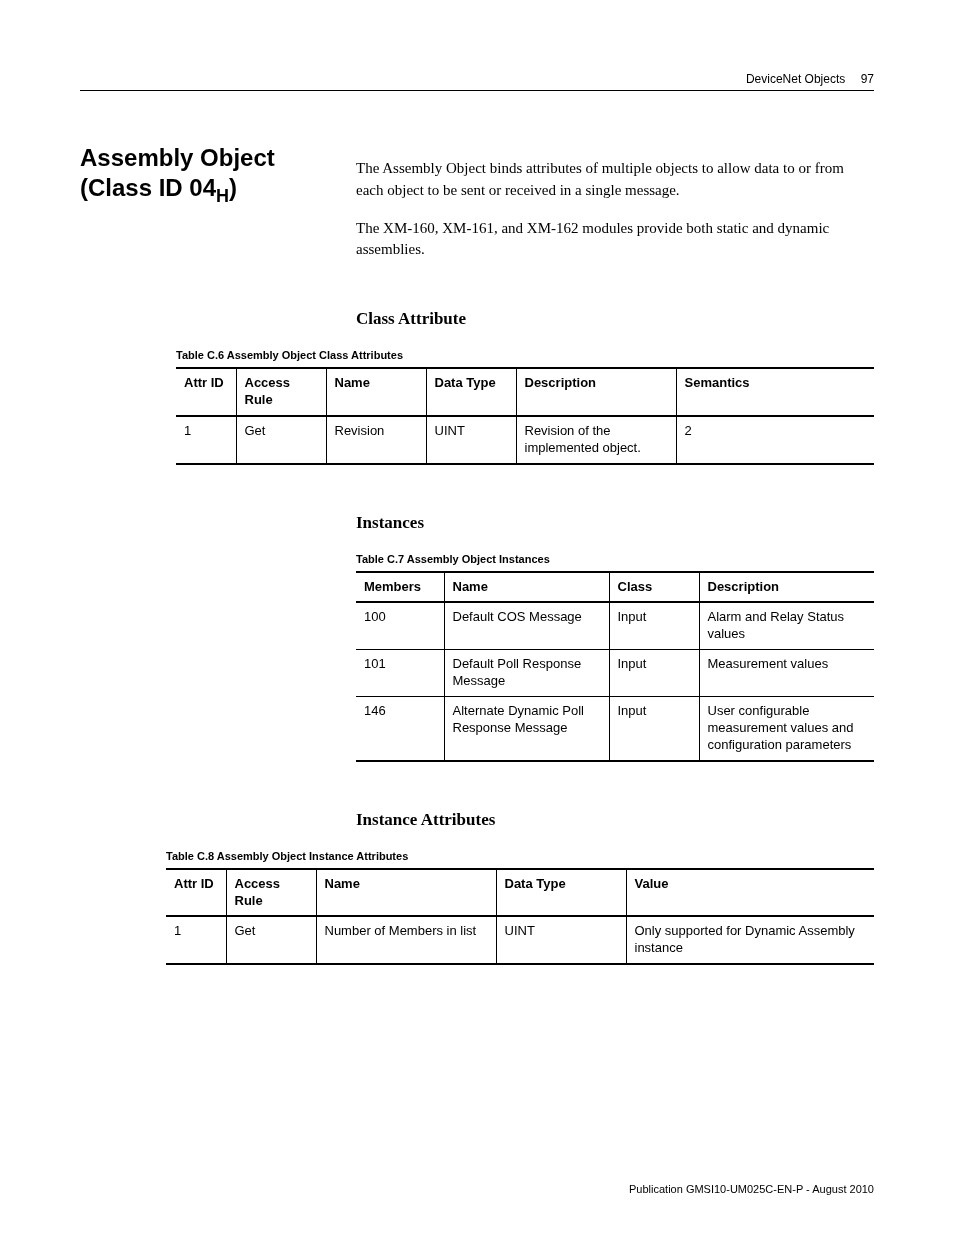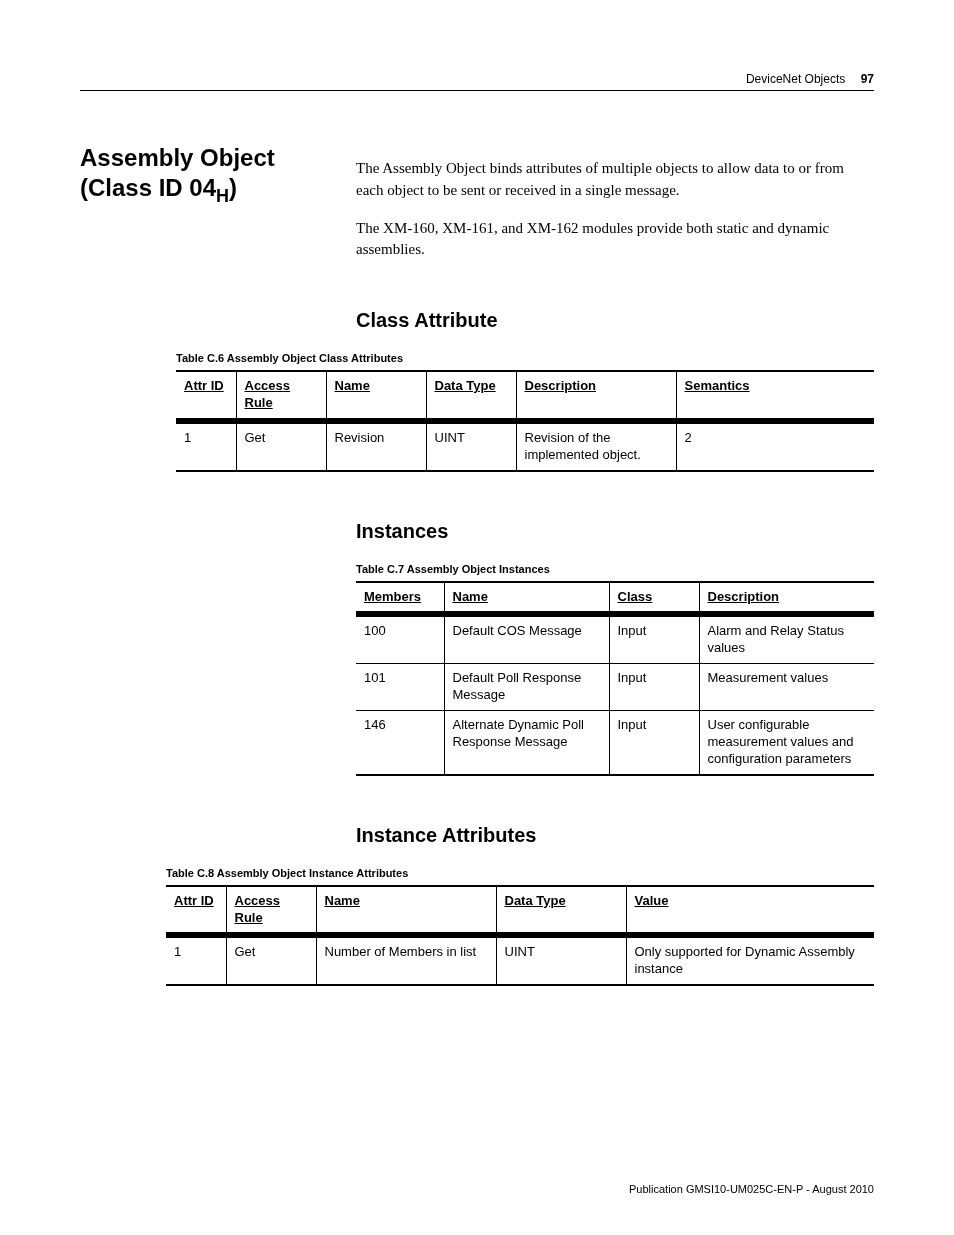--- a/index.html
+++ b/index.html
@@ -19,21 +19,21 @@
     height: 100%;
     position: relative;
   }
   .running-header {
     font-family: "Helvetica Neue", Helvetica, Arial, sans-serif;
     font-size: 12px;
     text-align: right;
     margin-bottom: 4px;
   }
   .running-header .pagenum {
-    font-weight: bold;
+    font-weight: normal;
     padding-left: 12px;
   }
   .top-rule {
     border-top: 1.2px solid #000;
     margin-bottom: 52px;
   }
 
   .columns {
     display: flex;
     align-items: flex-start;
@@ -51,23 +51,23 @@
   .section-title .sub { font-size: 0.75em; vertical-align: sub; }
 
   .body-text {
     font-family: Georgia, "Times New Roman", serif;
     font-size: 15px;
     line-height: 1.45;
     margin-bottom: 16px;
   }
 
   .subsection-heading {
-    font-family: Liberation Sans, sans-serif;
+    font-family: Liberation Serif, serif;
     font-weight: bold;
-    font-size: 20px;
+    font-size: 17px;
     margin-top: 48px;
     margin-bottom: 20px;
   }
 
   .table-caption {
     font-family: "Helvetica Neue", Helvetica, Arial, sans-serif;
     font-weight: bold;
     font-size: 11px;
     margin-bottom: 6px;
   }
@@ -81,21 +81,21 @@
   }
   th, td {
     text-align: left;
     padding: 6px 8px;
     vertical-align: top;
   }
   th { font-weight: bold; }
 
   
   .data-table { border-top: 2px solid #000; border-bottom: 2px solid #000; }
-  .data-table thead th { border-bottom: 6px solid #000000; text-decoration: underline; }
+  .data-table thead th { border-bottom: 2px solid #000000; }
   .data-table th + th, .data-table td + td { border-left: 1px solid #000; }   
   .full-width-block { margin-left: -268px; width: calc(100% + 268px); } 
 
   .instances-block { margin-left: 0; }
 
   .footer {
     position: absolute;
     bottom: 40px;
     right: 80px;
     font-family: "Helvetica Neue", Helvetica, Arial, sans-serif;

